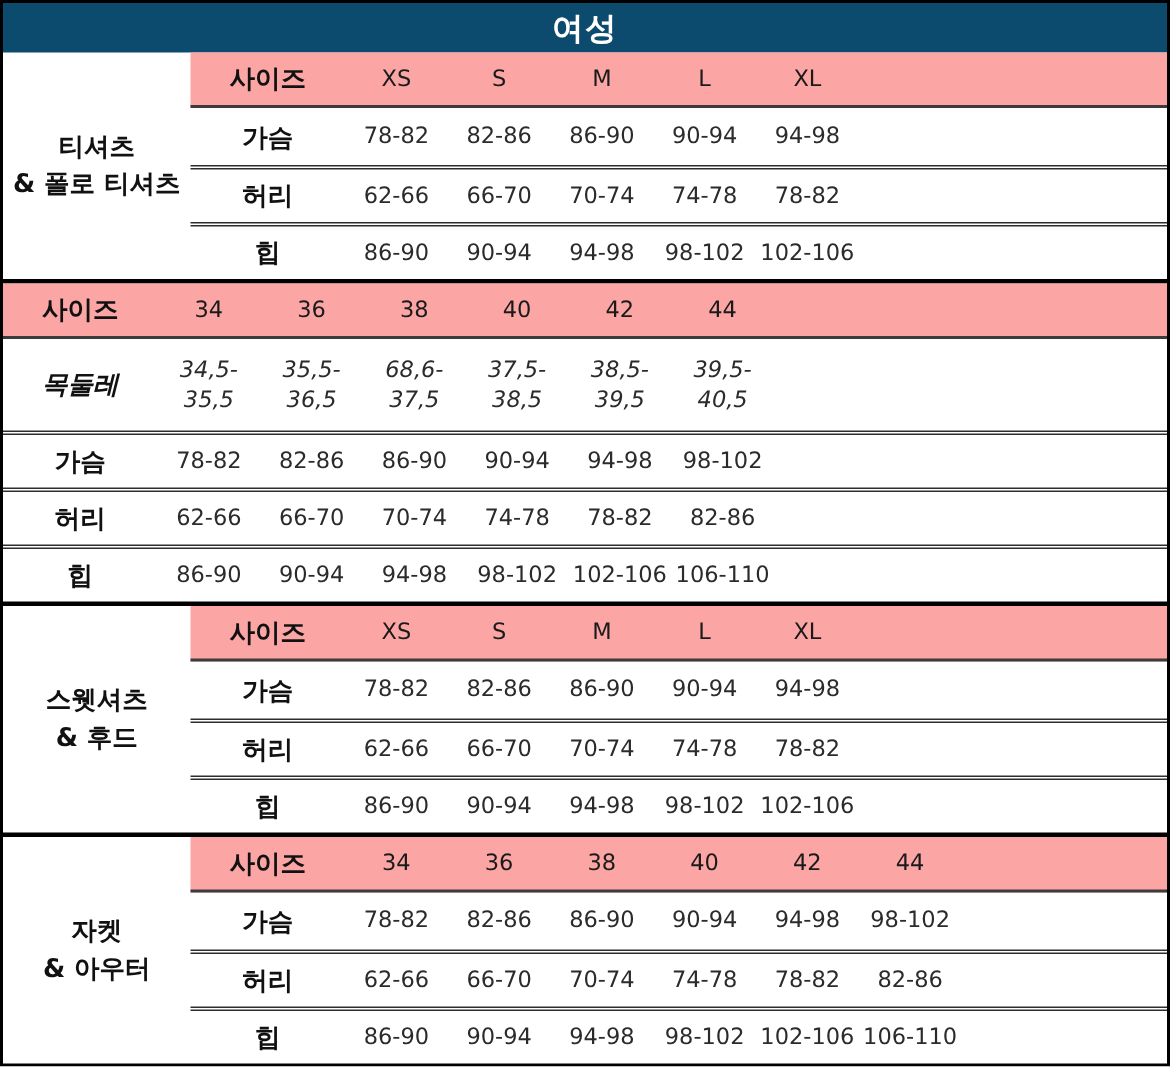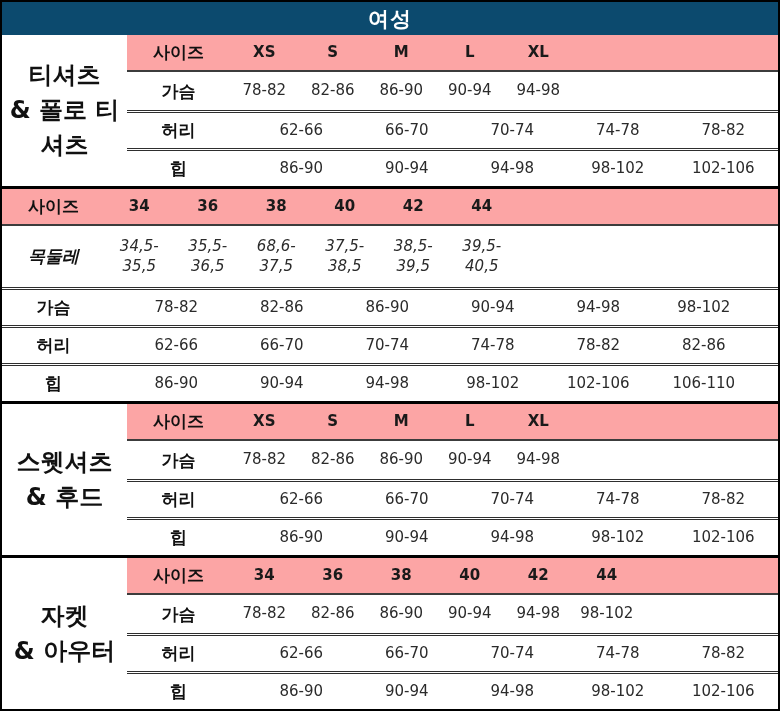--- a/index.html
+++ b/index.html
@@ -34,21 +34,21 @@
     border-top: 3px solid #000000;
   }
   .category {
     flex: 0 0 125px;
     width: 125px;
     display: flex;
     align-items: center;
     justify-content: center;
     text-align: center;
     font-weight: bold;
-    font-size: 24px;
+    font-size: 17px;
     line-height: 1.45;
     color: #111111;
     white-space: pre-line;
   }
   .content {
     flex: 1 1 auto;
     display: flex;
     flex-direction: column;
     min-width: 0;
   }
@@ -59,39 +59,38 @@
     box-sizing: border-box;
     height: 38px;
   }
   .size-row {
     background: #fca5a5;
     height: 37px;
     border-bottom: 2px solid #3c3c3c;
   }
   .data-row + .data-row {
     border-top: 3px double #2e2e2e;
-    gap: 37px;
   }
   .row.tall {
     height: 61px;
     font-style: italic;
   }
   .row-label {
     text-align: center;
     font-weight: bold;
     font-size: 17px;
     color: #111111;
   }
   .cell {
     text-align: center;
     white-space: pre-line;
     line-height: 1.3;
   }
   .size-cell {
-    font-weight: bold;
+    font-weight: normal;
     font-size: 15px;
     color: #1a1a1a;
   }
   .value-cell {
     font-size: 15px;
     color: #2b2b2b;
   }
 </style>
 </head>
 <body>

